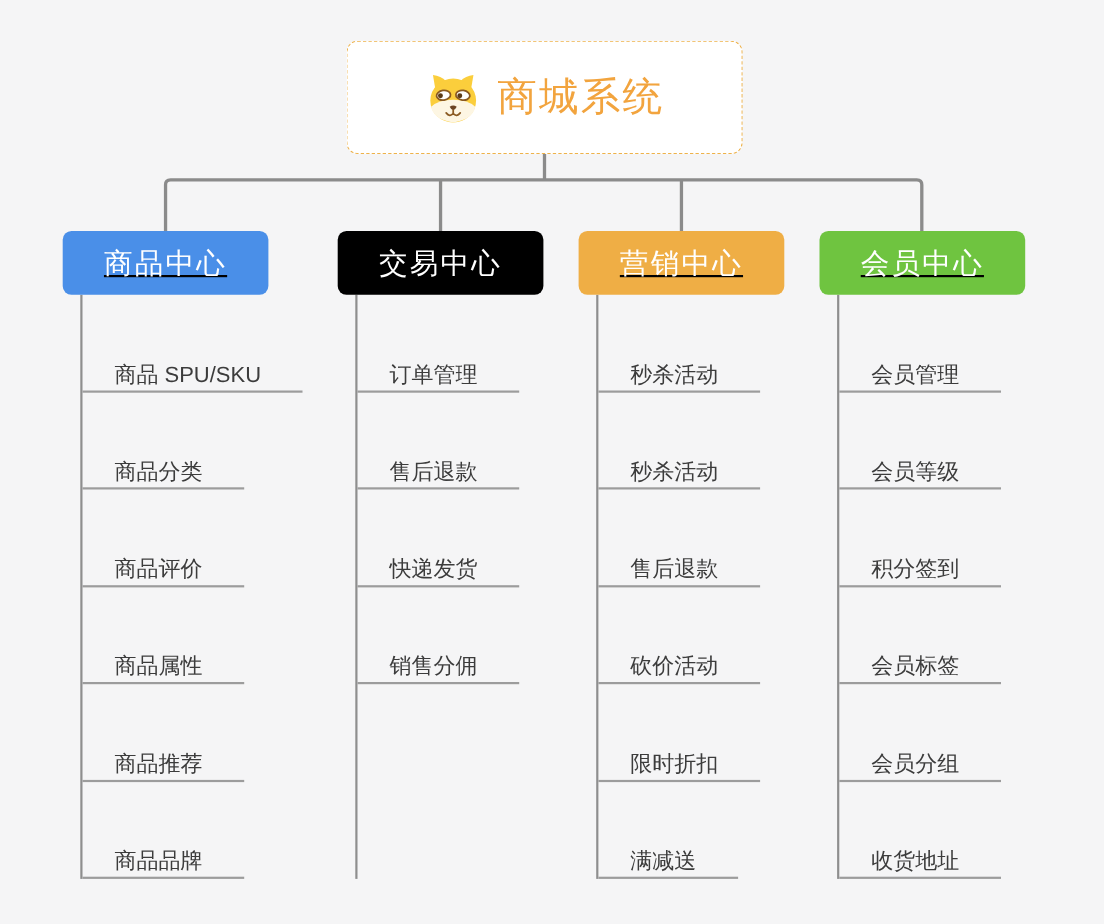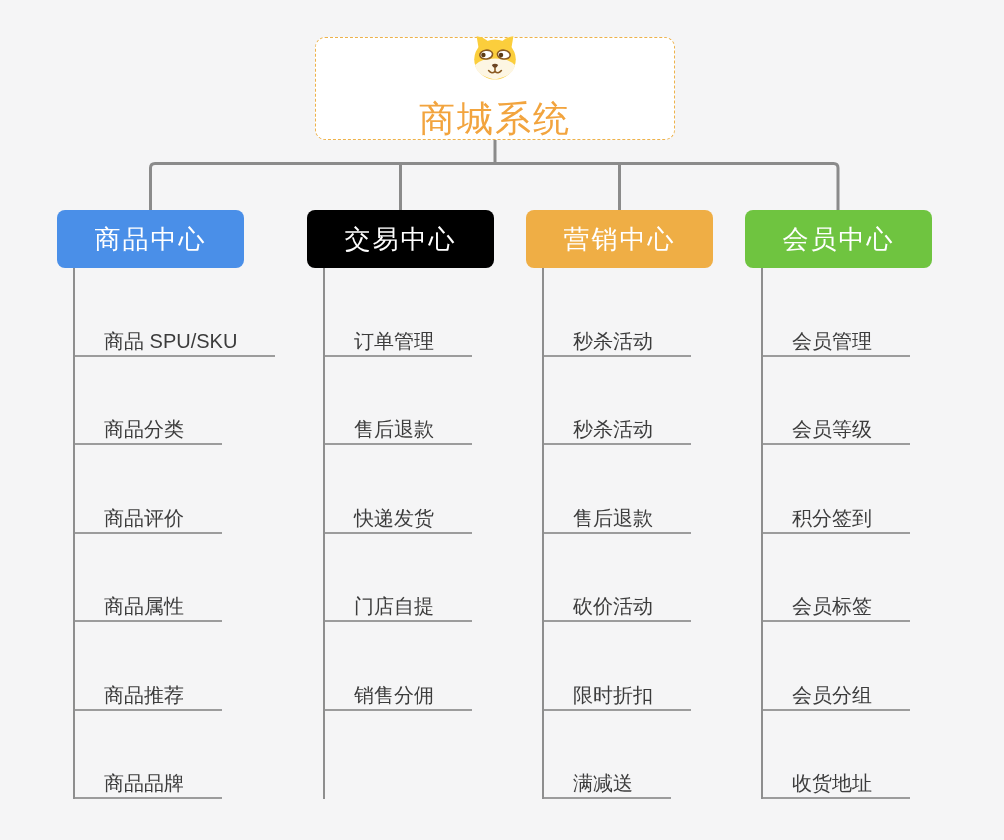--- a/index.html
+++ b/index.html
@@ -27,35 +27,35 @@
     left: 315px; top: 37px;
     width: 360px; height: 103px;
     background: #ffffff;
     border: 1px dashed #eeb24a;
     border-radius: 10px;
     display: flex;
     align-items: center;
     justify-content: center;
     gap: 14px;
     z-index: 2;
-    flex-direction: column;
   }
   .root-title {
     font-size: 36px;
     font-weight: 500;
     color: #f2a43e;
     letter-spacing: 2px;
     white-space: nowrap;
   }
   .root-icon { width: 52px; height: 48px; flex: 0 0 auto; }
   
   .column {
     position: absolute;
     top: 210px;
     width: 187px;
+    text-decoration: underline;
   }
   .col-0 { left: 57px;  }
   .col-1 { left: 307px; }
   .col-2 { left: 526px; }
   .col-3 { left: 745px; }
   .branch-box {
     position: relative;
     width: 187px; height: 58px;
     border-radius: 8px;
     display: flex;
@@ -157,23 +157,20 @@
           <div class="item">
             <span class="item-label">订单管理</span>
           </div>
           <div class="item">
             <span class="item-label">售后退款</span>
           </div>
           <div class="item">
             <span class="item-label">快递发货</span>
           </div>
           <div class="item">
-            <span class="item-label">门店自提</span>
-          </div>
-          <div class="item">
             <span class="item-label">销售分佣</span>
           </div>
         </div>
       </div>
       <div class="column col-2">
         <div class="branch-box" style="background: rgb(239, 174, 69); justify-content: center;">
           <span class="branch-label">营销中心</span>
         </div>
         <div class="items">
           <div class="item">

